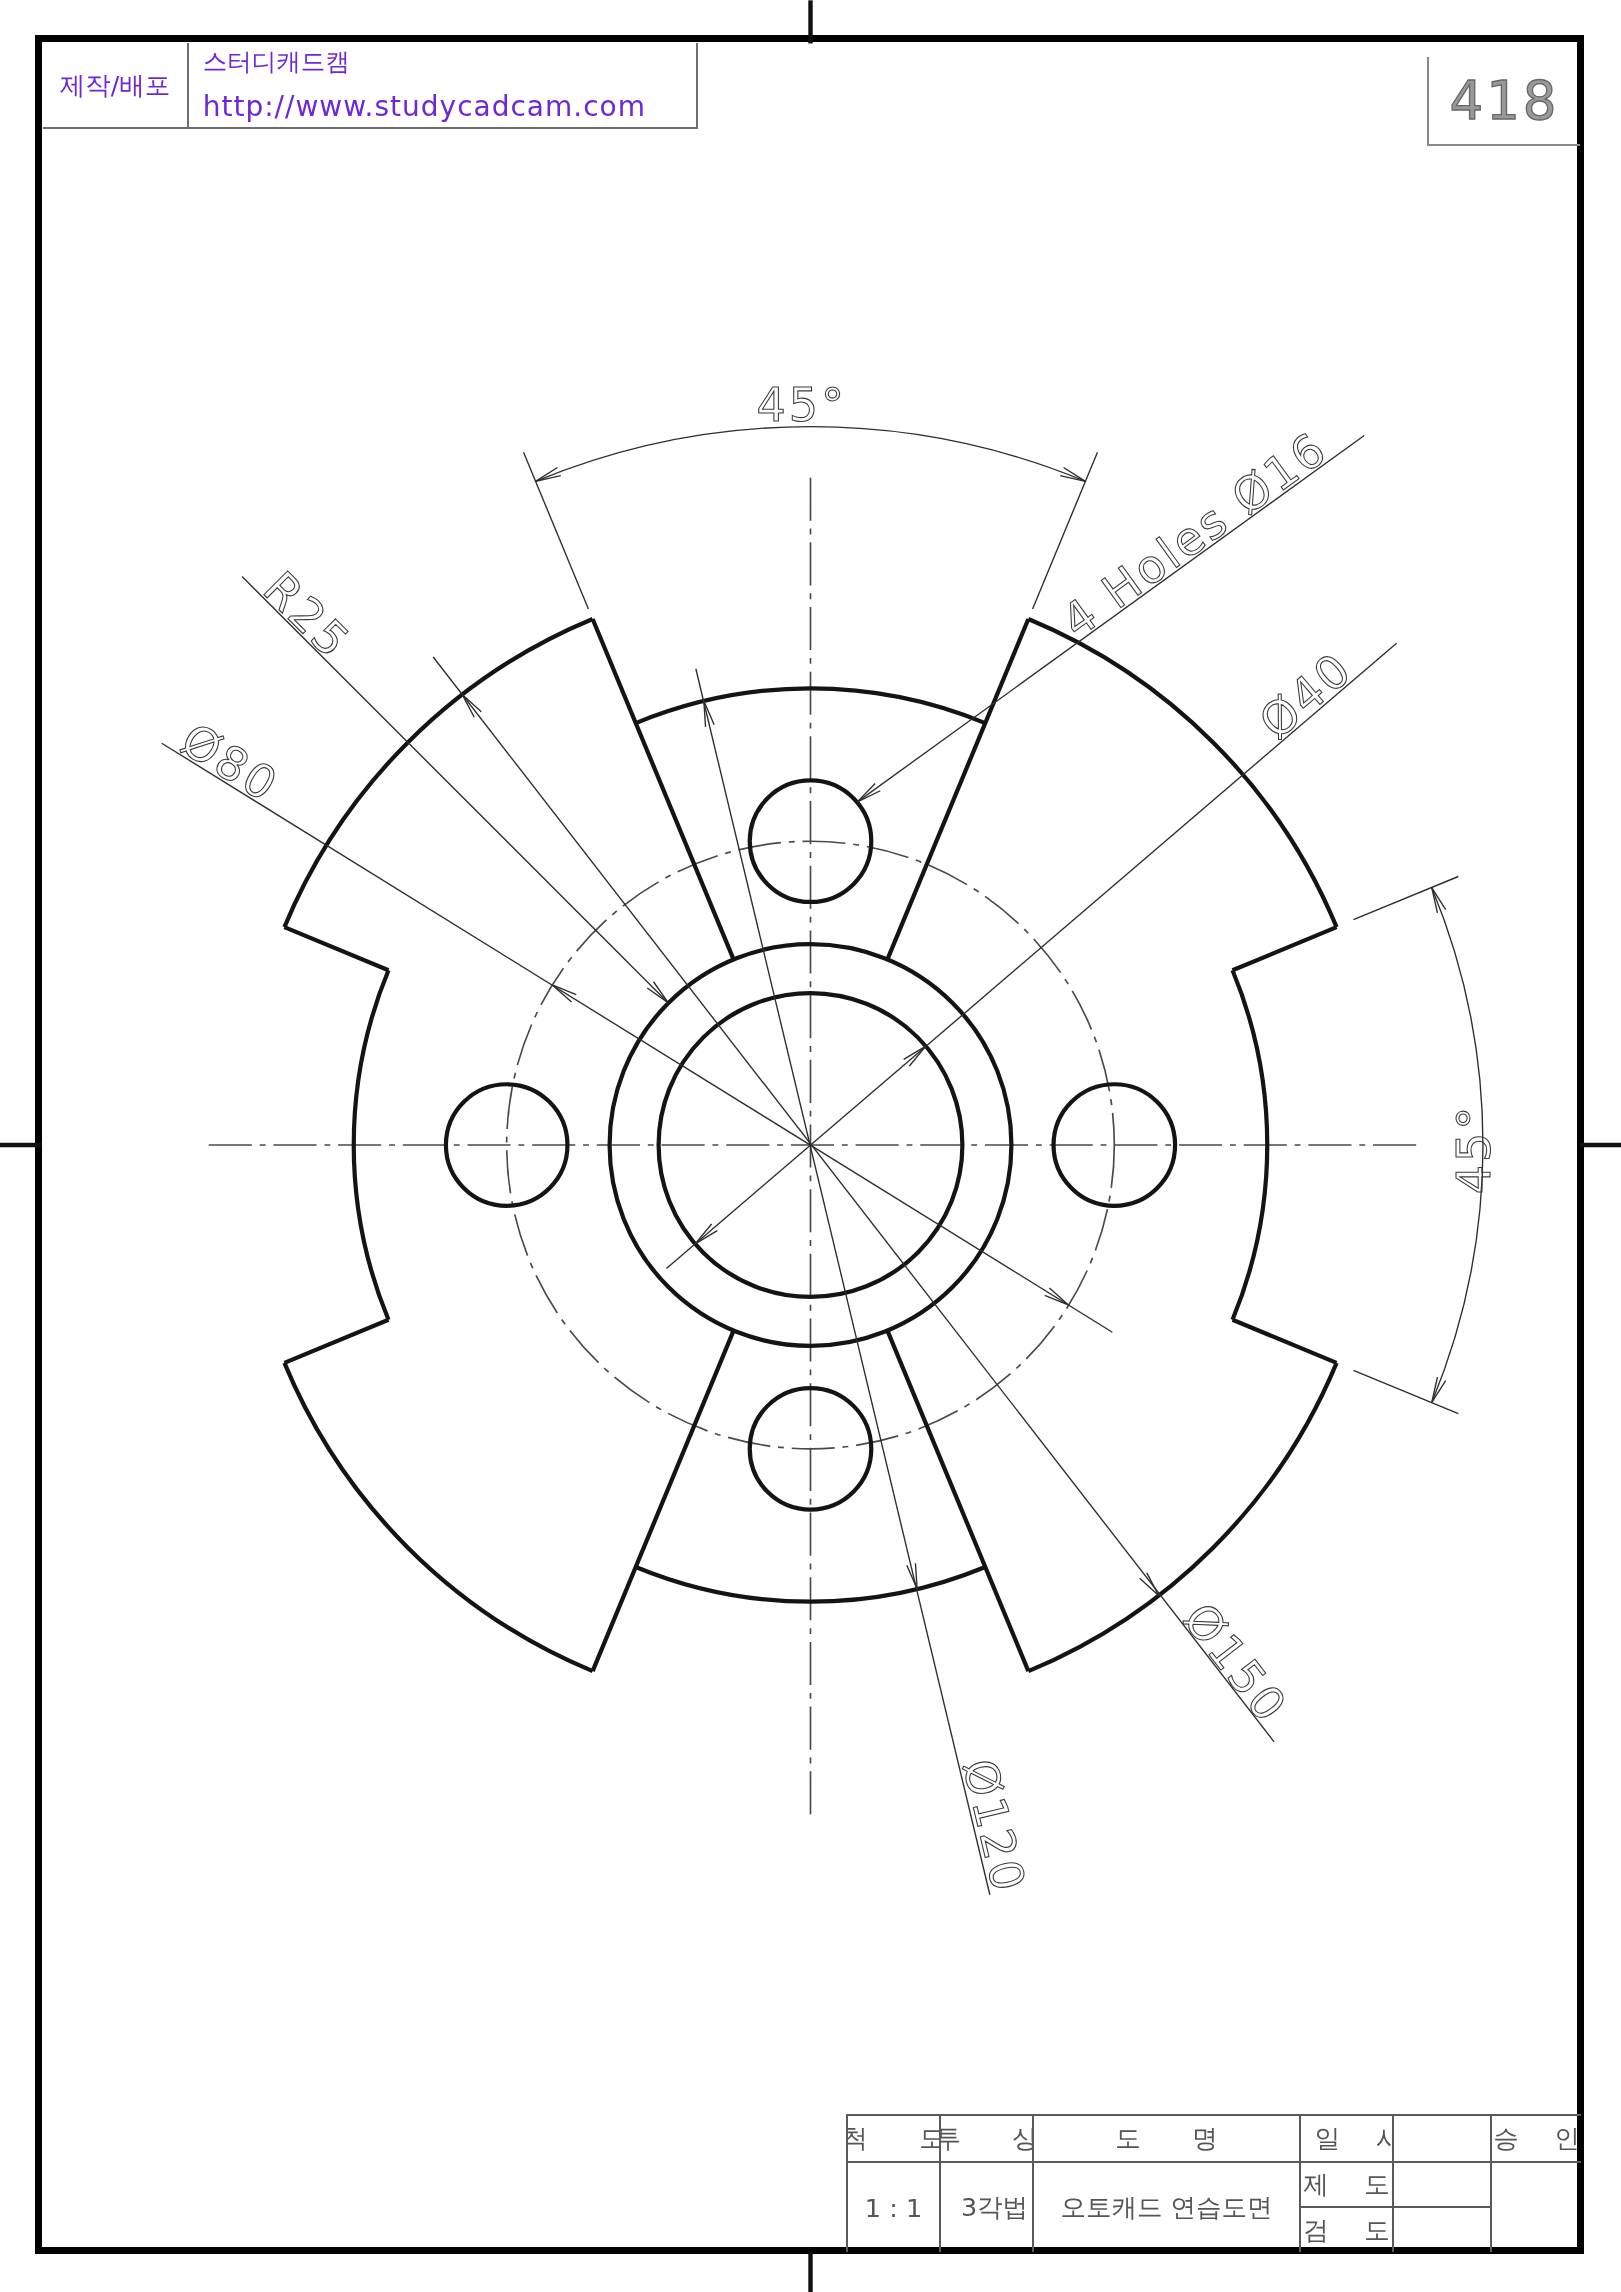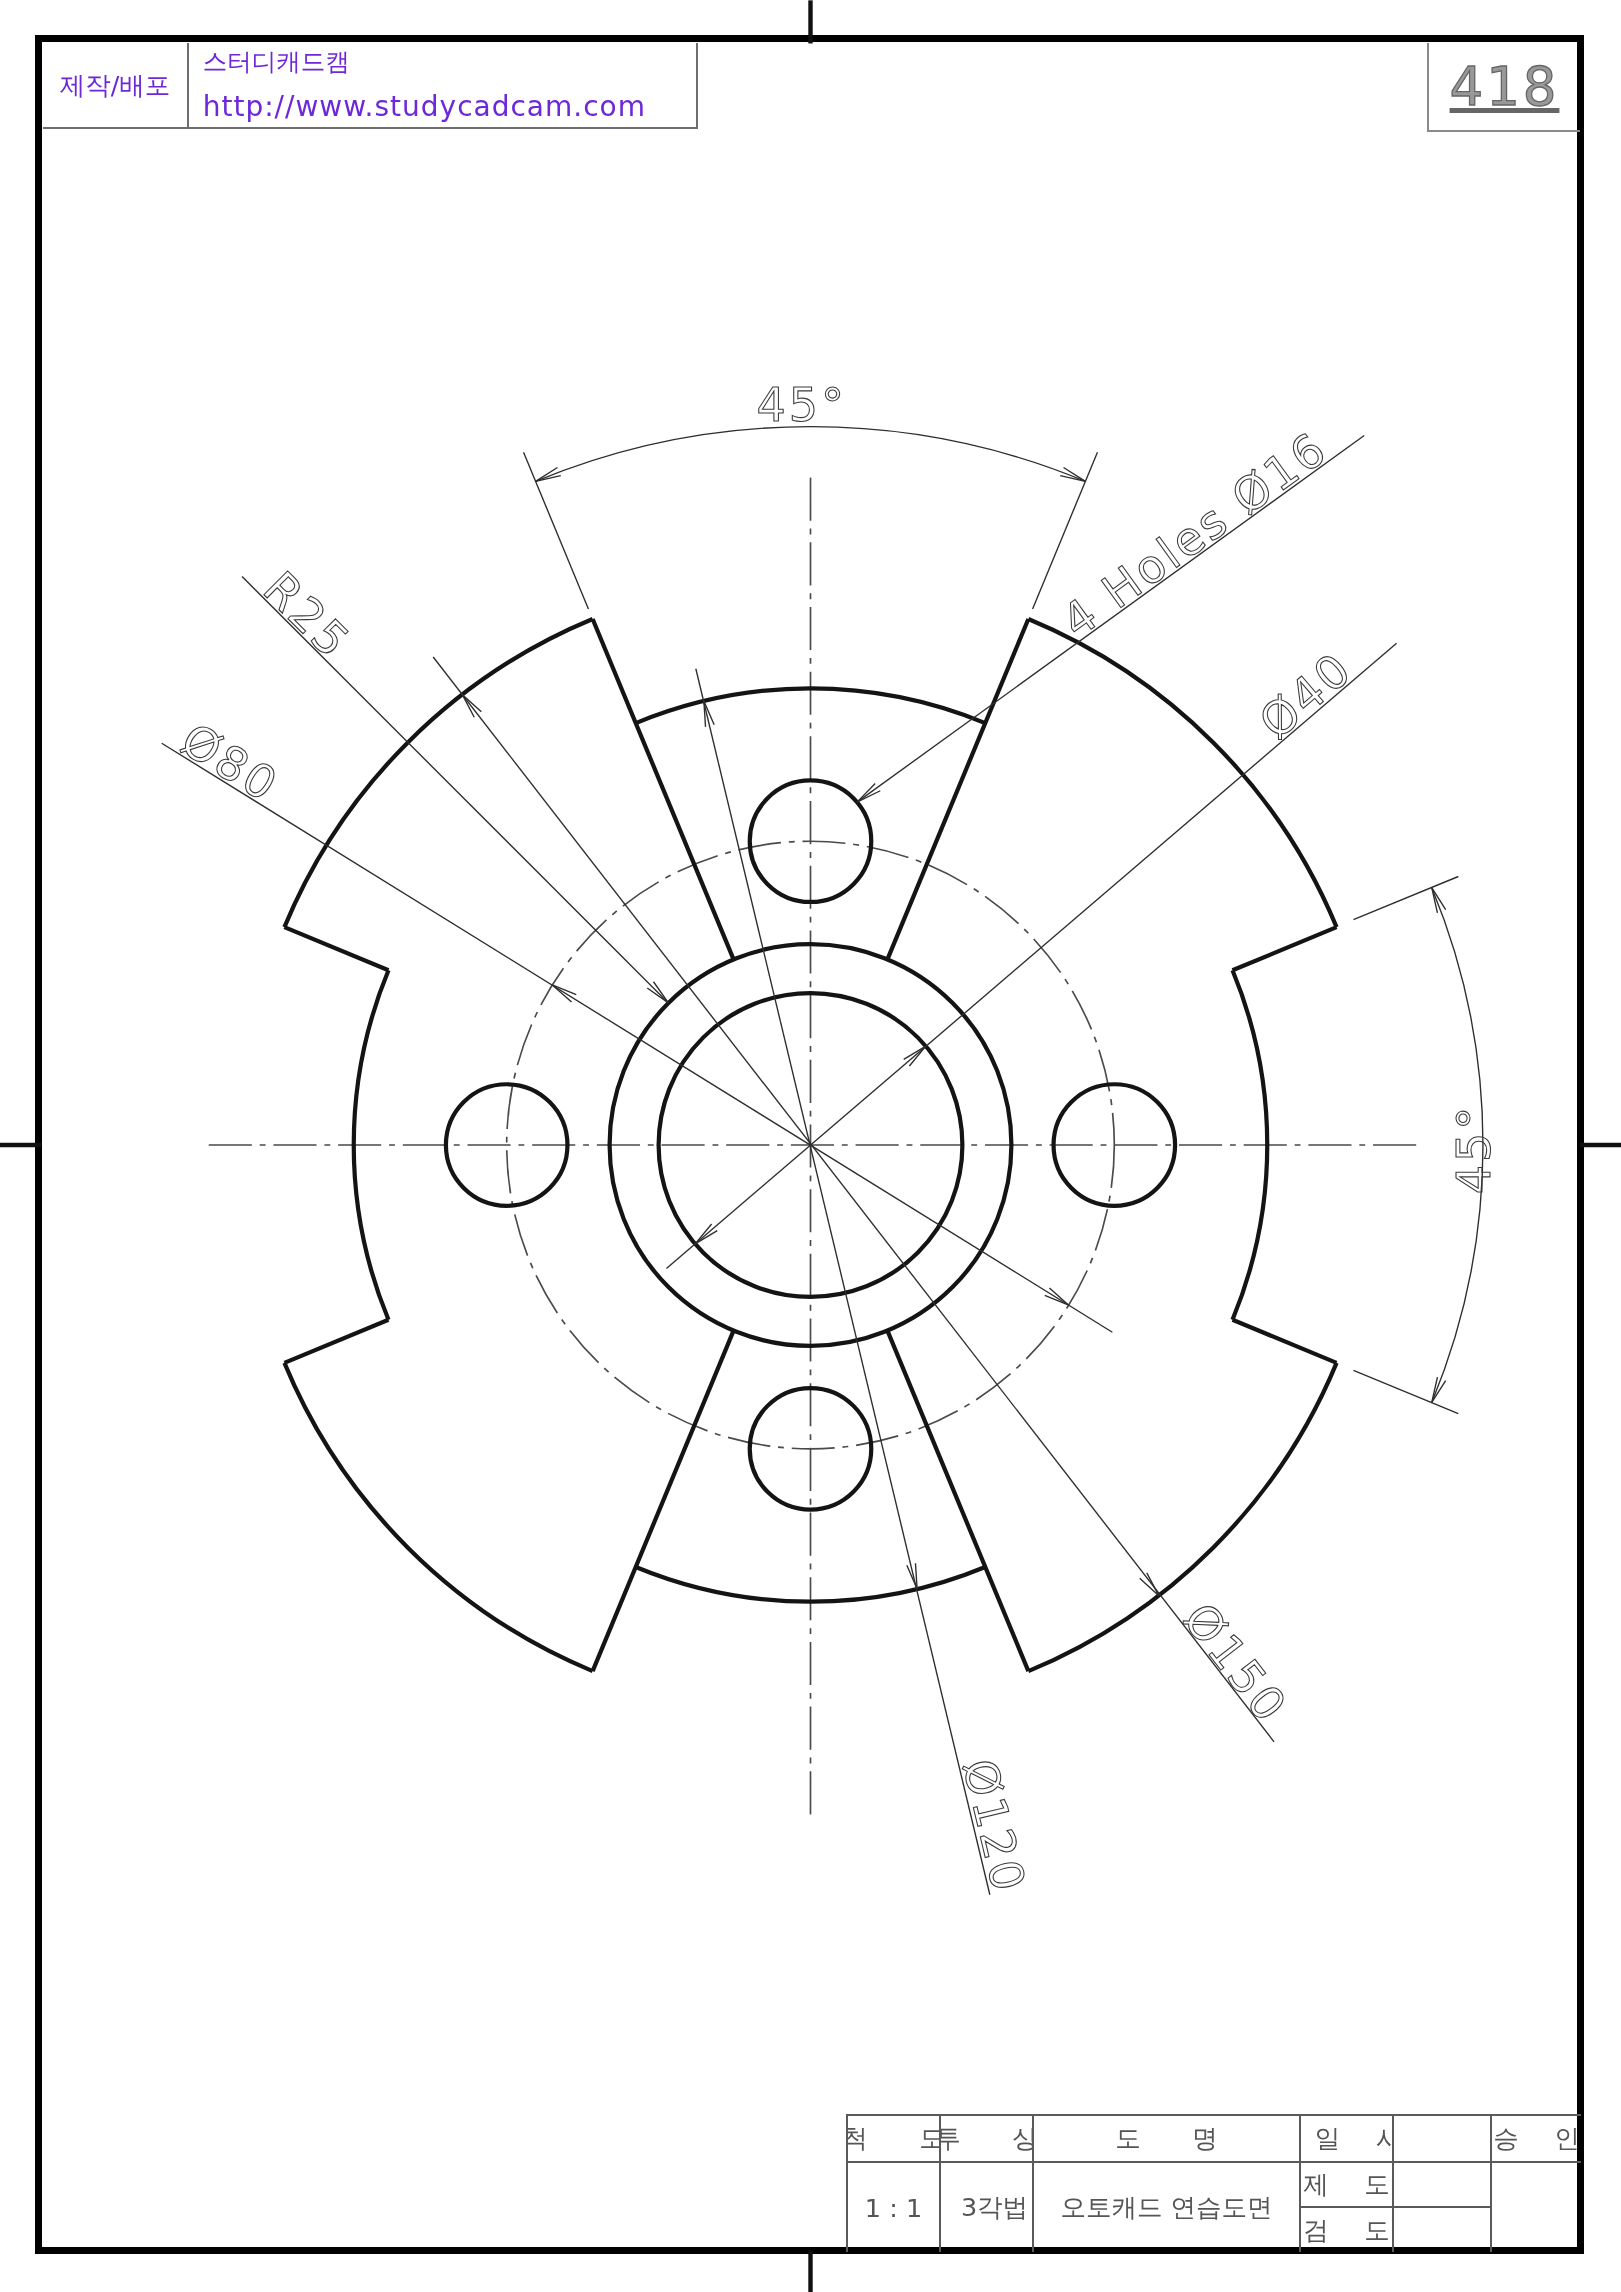--- a/index.html
+++ b/index.html
@@ -9,24 +9,24 @@
                border:7.8px solid #000;}
   
   .pub{position:absolute;left:43px;top:43px;width:653px;height:84px;
        border-right:2px solid #6e6e6e;border-bottom:2px solid #6e6e6e;display:flex;color:#6d28d9;}
   .pub-role{width:144px;border-right:2px solid #6e6e6e;display:flex;align-items:center;
             justify-content:center;font-size:25.5px;}
   .pub-info{flex:1;padding:3.9px 0 3.9px 13.7px;display:flex;flex-direction:column;justify-content:space-between;}
   .pub-brand{font-size:24.5px;line-height:29px;}
   .pub-url{font-size:28px;letter-spacing:1px;line-height:33px;}
   
-  .pageno{position:absolute;left:1427px;top:43px;width:151px;height:87px;
+  .pageno{position:absolute;left:1427px;top:57px;width:151px;height:87px;
           border-left:2px solid #8a8a8a;border-bottom:2px solid #8a8a8a;
           display:flex;align-items:center;justify-content:center;
-          font-size:53px;color:#999;-webkit-text-stroke:1.3px #666;letter-spacing:2.9px;text-decoration:underline;}
+          font-size:53px;color:#999;-webkit-text-stroke:1.3px #666;letter-spacing:2.9px;}
   
   .tb{position:absolute;left:846px;top:2114px;width:733px;height:136px;
       border-top:2px solid #5a5a5a;border-left:2px solid #5a5a5a;
       display:grid;grid-template-columns:91px 93px 267px 93px 98px 1fr;
       grid-template-rows:45px 45px 1fr;color:#555;}
   .tb .c{border-left:2px solid #5a5a5a;border-top:2px solid #5a5a5a;
          display:flex;align-items:center;justify-content:center;font-size:25.5px;overflow:hidden;}
   .tb .nl{border-left:none;} .tb .nt{border-top:none;}
   .tb .sp{letter-spacing:21.6px;transform:translateX(10.8px);white-space:nowrap;}
   .tb .sp2{letter-spacing:13.7px;transform:translateX(6.9px);white-space:nowrap;}

